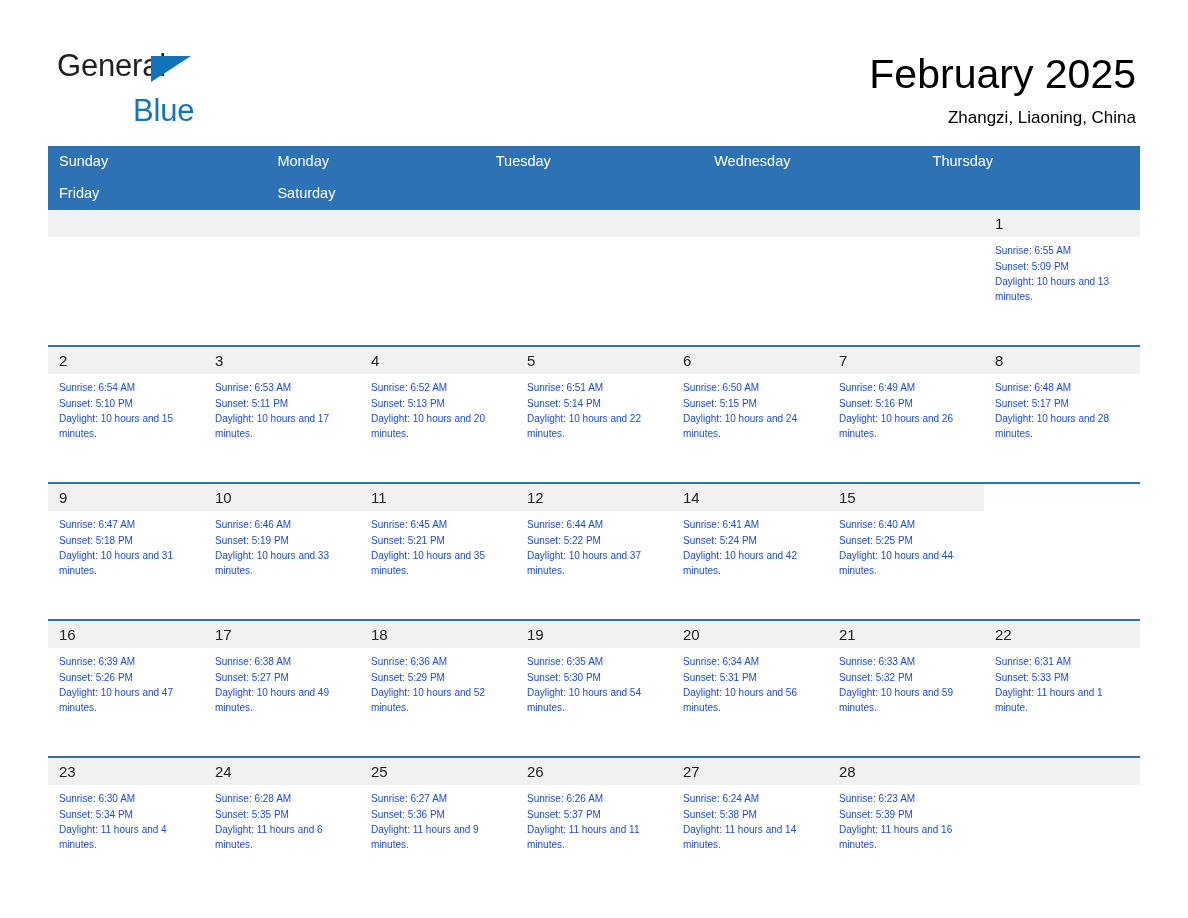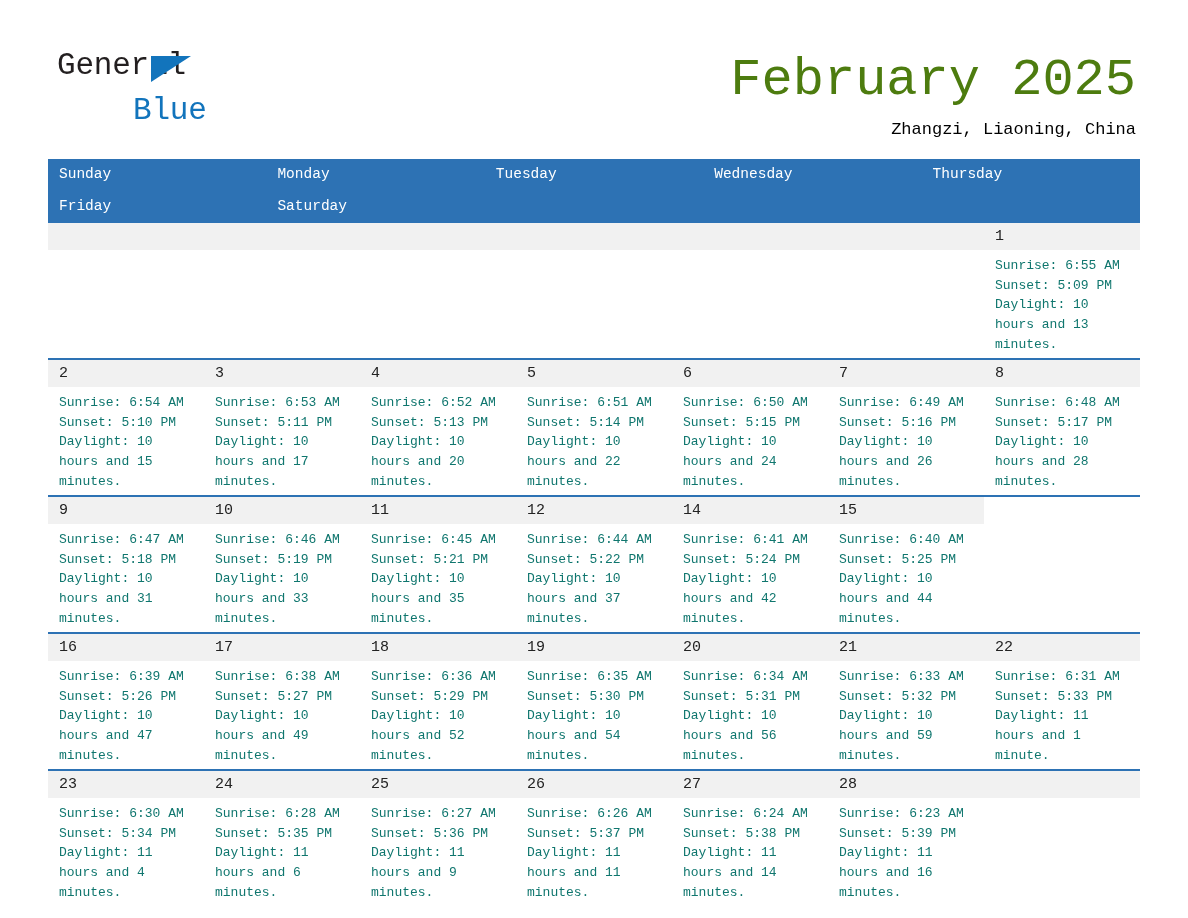--- a/index.html
+++ b/index.html
@@ -12,21 +12,20 @@
     background: #ffffff;
     font-family: "Liberation Sans", sans-serif;
     color: #000000;
     overflow: hidden;
   }
   .page {
     position: relative;
     width: 1188px;
     height: 918px;
     box-sizing: border-box;
-    font-family: Liberation Mono, monospace;
   }
 
   
   .topbar {
     display: flex;
     align-items: flex-start;
     justify-content: space-between;
     padding: 50px 52px 0 57px;
     box-sizing: border-box;
   }
@@ -62,23 +61,23 @@
     letter-spacing: -0.2px;
     color: #1274bc;
     line-height: 1;
     margin-top: 15px;
   }
   .titles {
     text-align: right;
     padding-top: 2px;
   }
   .cal-title {
-    font-size: 52px;
+    font-size: 41px;
     font-weight: normal;
-    color: #4d7c0f;
+    color: #000000;
     line-height: 1.12;
     white-space: nowrap;
   }
   .cal-subtitle {
     font-size: 17px;
     font-weight: normal;
     color: #000000;
     line-height: 1.2;
     margin-top: 10px;
     white-space: nowrap;
@@ -124,23 +123,23 @@
     padding: 5px 0 5px 11px;
     line-height: 1.15;
     min-height: 16px;
     box-sizing: content-box;
   }
   .daynum.empty {
     color: transparent;
   }
   .info {
     padding: 6px 8px 0 11px;
-    font-size: 13px;
+    font-size: 10px;
     line-height: 1.52;
-    color: #0f766e;
+    color: #1d4ed8;
   }
   .info div {
     white-space: nowrap;
   }
   .info .wrap {
     white-space: normal;
   }
 </style>
 </head>
 <body>

